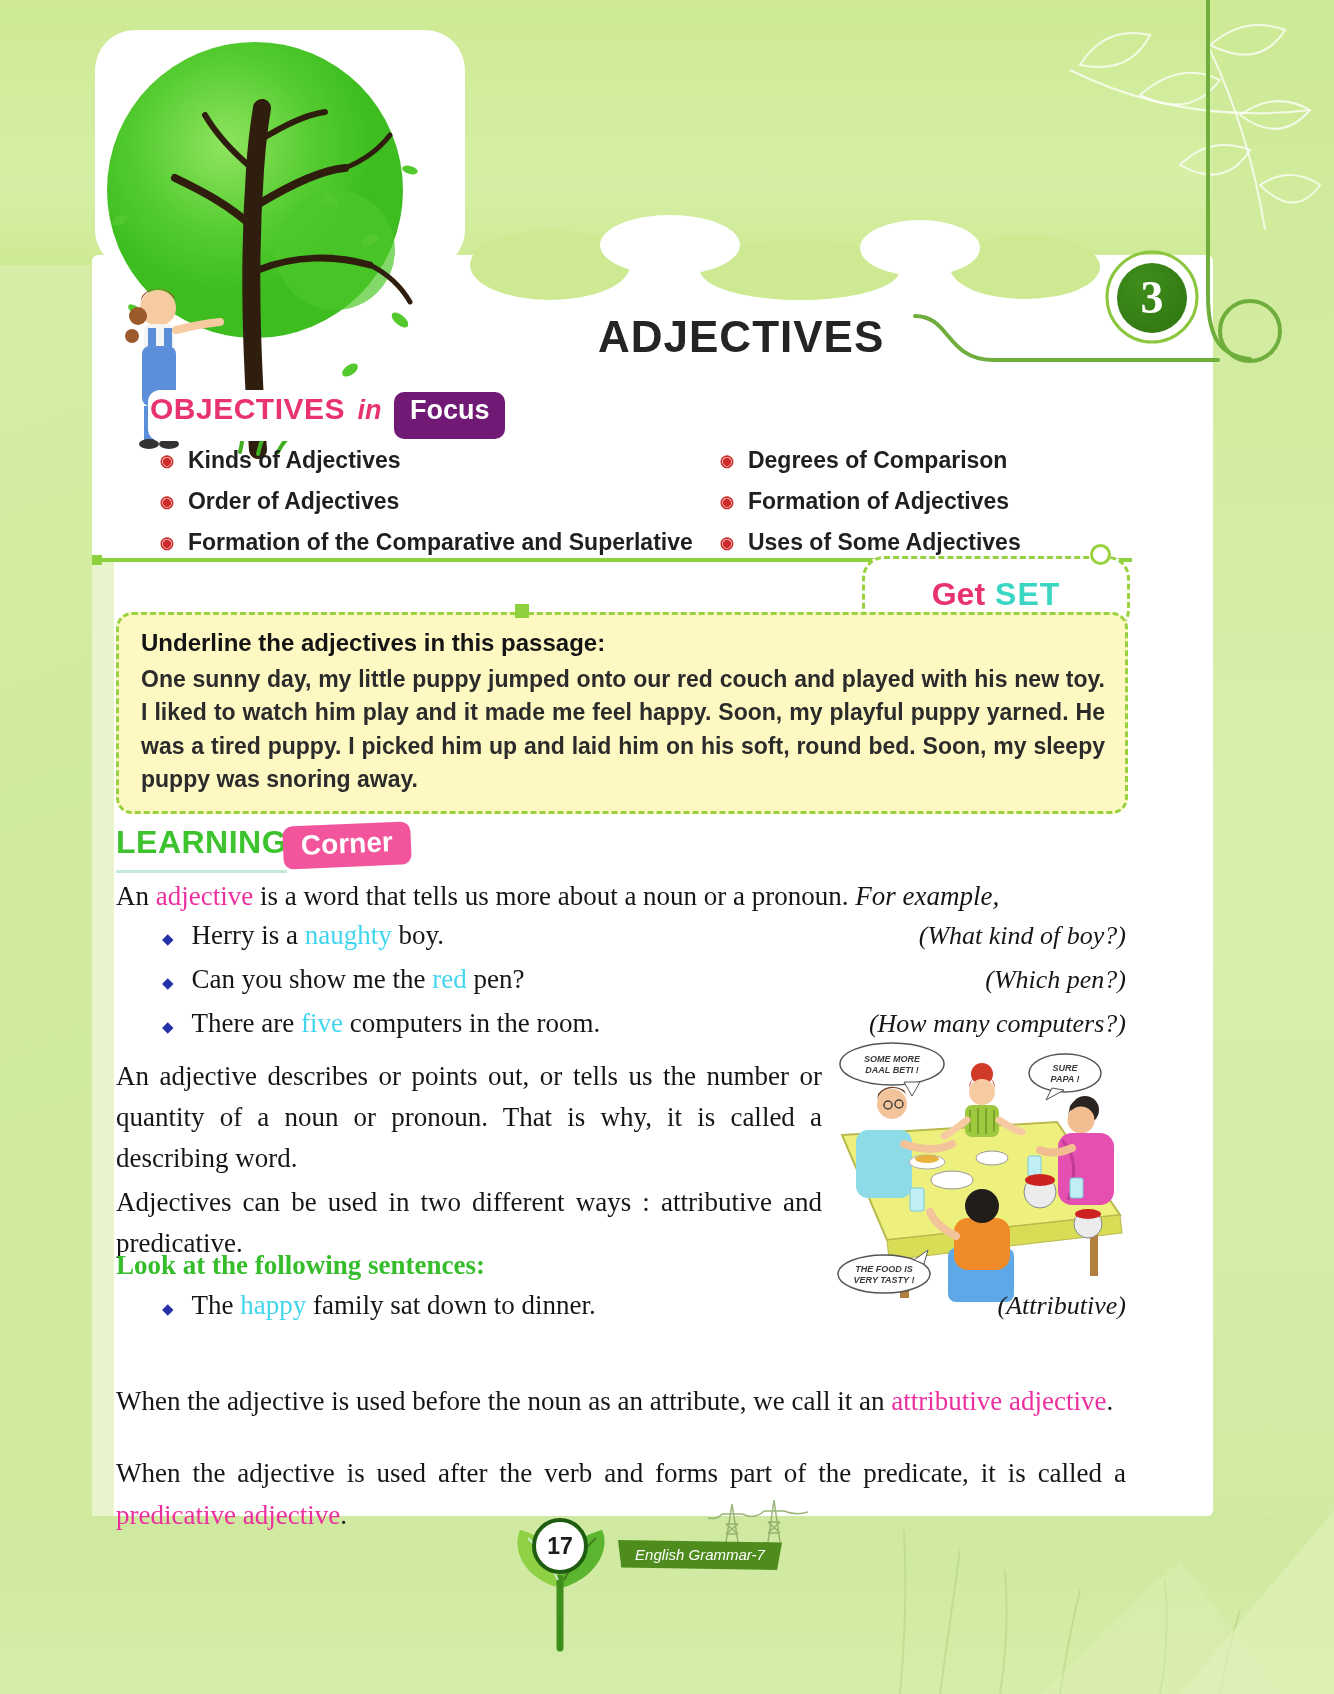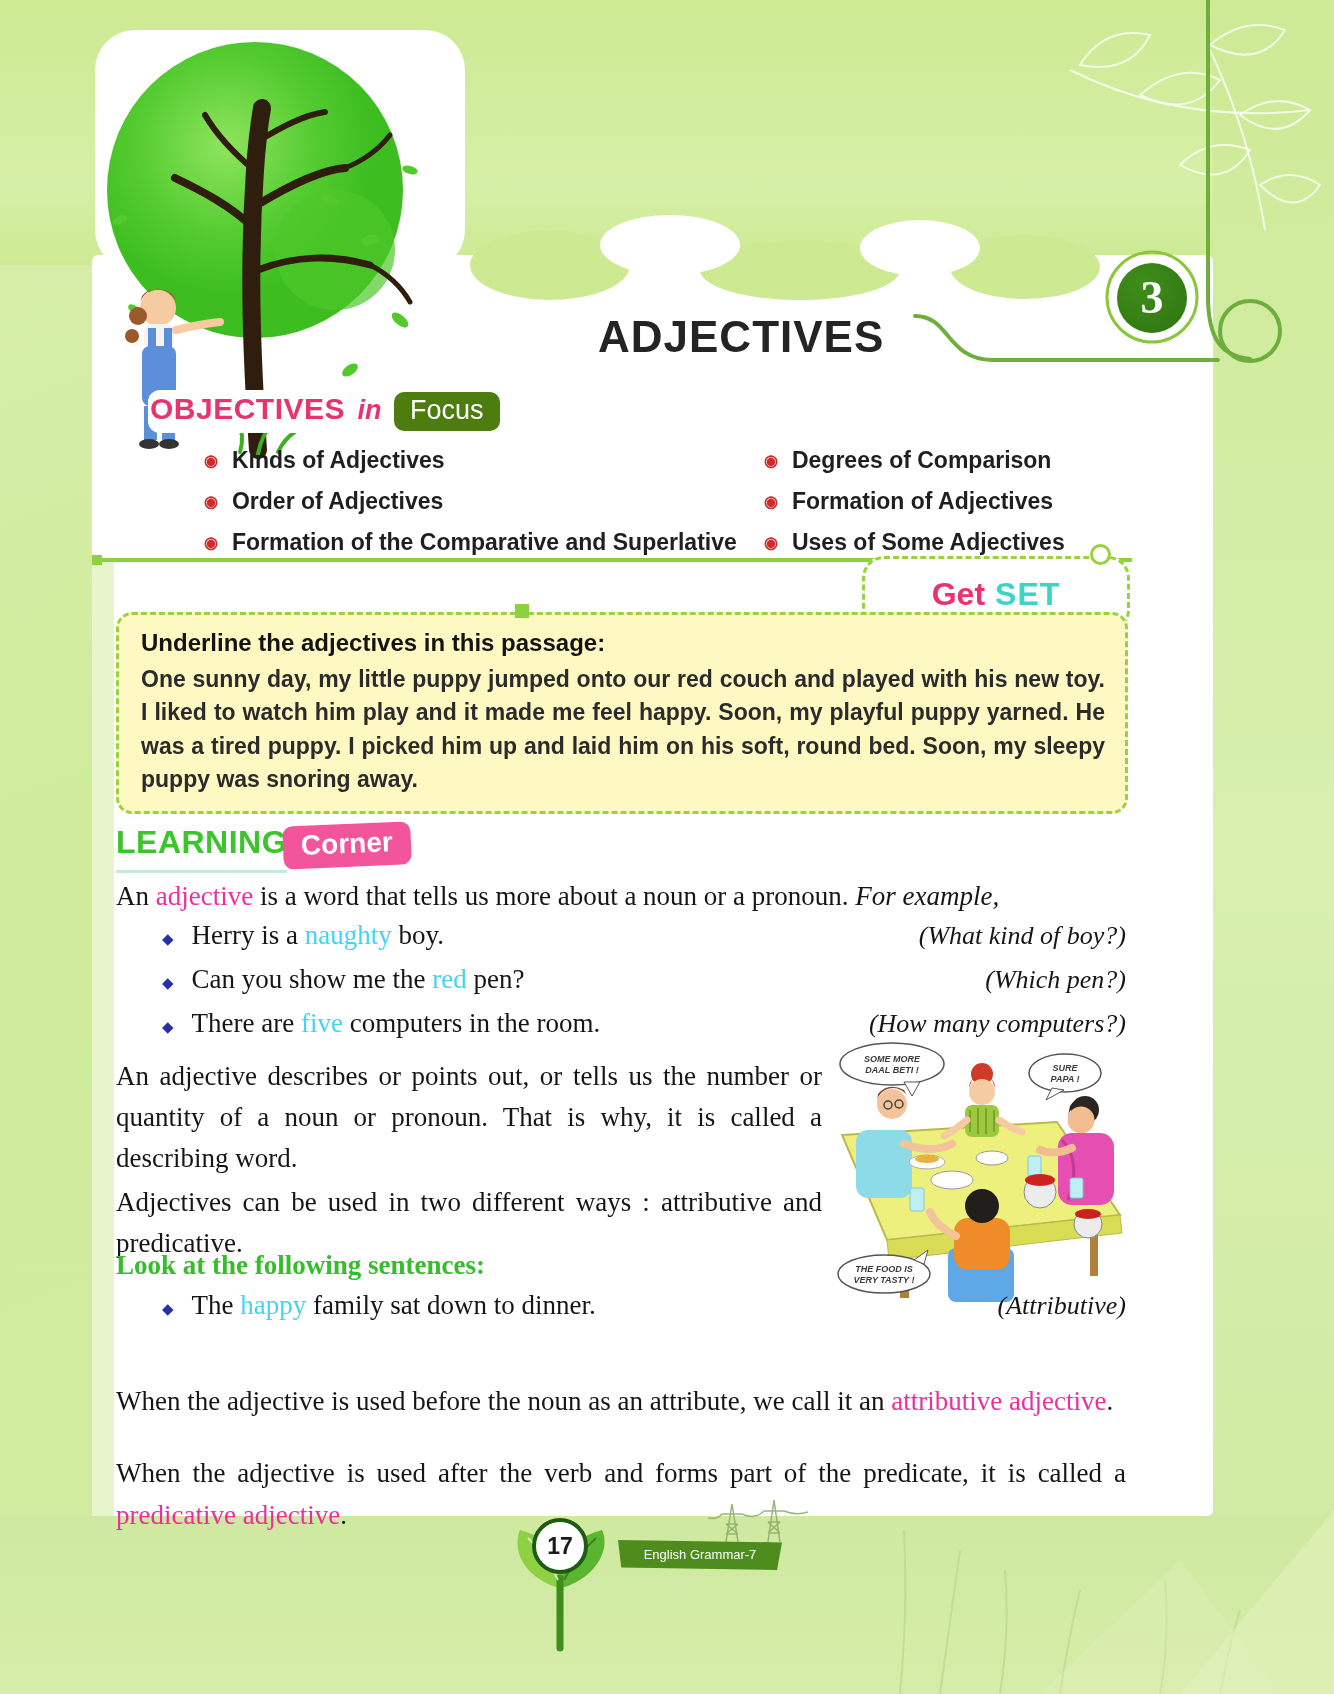--- a/index.html
+++ b/index.html
@@ -30,23 +30,23 @@
   .chapter-circle{left:1117px;top:263px;width:70px;height:70px;border-radius:50%;
     background:radial-gradient(circle at 35% 30%,#3f8d1b,#2e7410);
     color:#ffffff;text-align:center;line-height:70px;
     font-family:"Liberation Serif",serif;font-size:46px;font-weight:bold;}
 
   
   .obj-heading{left:148px;top:390px;background:#ffffff;border-radius:12px;
     padding:2px 8px 2px 2px;white-space:nowrap;}
   .obj-word1{color:#e8336f;font-size:30px;font-weight:900;letter-spacing:.5px;}
   .obj-word2{color:#e8336f;font-size:27px;font-style:italic;font-weight:700;margin:0 8px;}
-  .obj-word3{background:#4d7c0f;color:#ffffff;font-size:27px;font-weight:400;
-    padding:3px 16px 5px;border-radius:10px;display:inline-block;}
-  .obj-col{font-size:23px;font-weight:600;color:#1f1f1f;line-height:40px;white-space:nowrap;margin-left:44px;}
+  .obj-word3{background:#701a75;color:#ffffff;font-size:27px;font-weight:700;
+    padding:3px 16px 13px;border-radius:10px;display:inline-block;}
+  .obj-col{font-size:23px;font-weight:600;color:#1f1f1f;line-height:40px;white-space:nowrap;}
   .obj-col-left{left:160px;top:440px;width:560px;}
   .obj-col-right{left:720px;top:440px;width:430px;}
   .obj-bullet{color:#cf2b2b;font-size:16px;margin-right:14px;vertical-align:2px;}
 
   .green-line{left:95px;top:558px;width:1037px;height:4px;background:#8ed13f;}
   .green-line-cap{left:92px;top:555px;width:10px;height:10px;background:#8ed13f;}
 
   
   .getset-box{left:862px;top:556px;width:262px;height:70px;
     border:3px dashed #9ad23f;border-radius:22px;
@@ -90,22 +90,22 @@
   .look-heading{left:116px;top:1250px;font-size:27px;font-weight:bold;color:#36bd2b;}
   .sentences-block{left:116px;top:1290px;width:1010px;}
   .attributive-par{left:116px;top:1380px;width:1010px;line-height:42px;}
   .predicative-par{left:116px;top:1452px;width:1010px;line-height:42px;}
 
   
   .page-badge{left:532px;top:1518px;width:56px;height:56px;border-radius:50%;
     background:#ffffff;border:4px solid #1e5c12;box-sizing:border-box;
     text-align:center;line-height:48px;font-size:23px;font-weight:800;color:#1b1b1b;z-index:6;}
   .footer-banner{left:618px;top:1540px;width:164px;height:30px;background:#4e8c1e;
-    color:#ffffff;font-size:13px;text-align:center;line-height:30px;z-index:5;
-    clip-path:polygon(0 0,100% 8%,97% 100%,2% 92%);}
+    color:#ffffff;font-size:15px;text-align:center;line-height:30px;z-index:5;
+    clip-path:polygon(0 0,100% 8%,97% 100%,2% 92%);font-style:italic;}
   svg{display:block;}
   svg text{font-family:"Liberation Sans",sans-serif;}
 </style>
 </head>
 <body>
 
 <div class="abs top-band"></div>
 <div class="abs right-strip"></div>
 <div class="abs tree-backdrop"></div>
 <div class="abs panel"></div>

